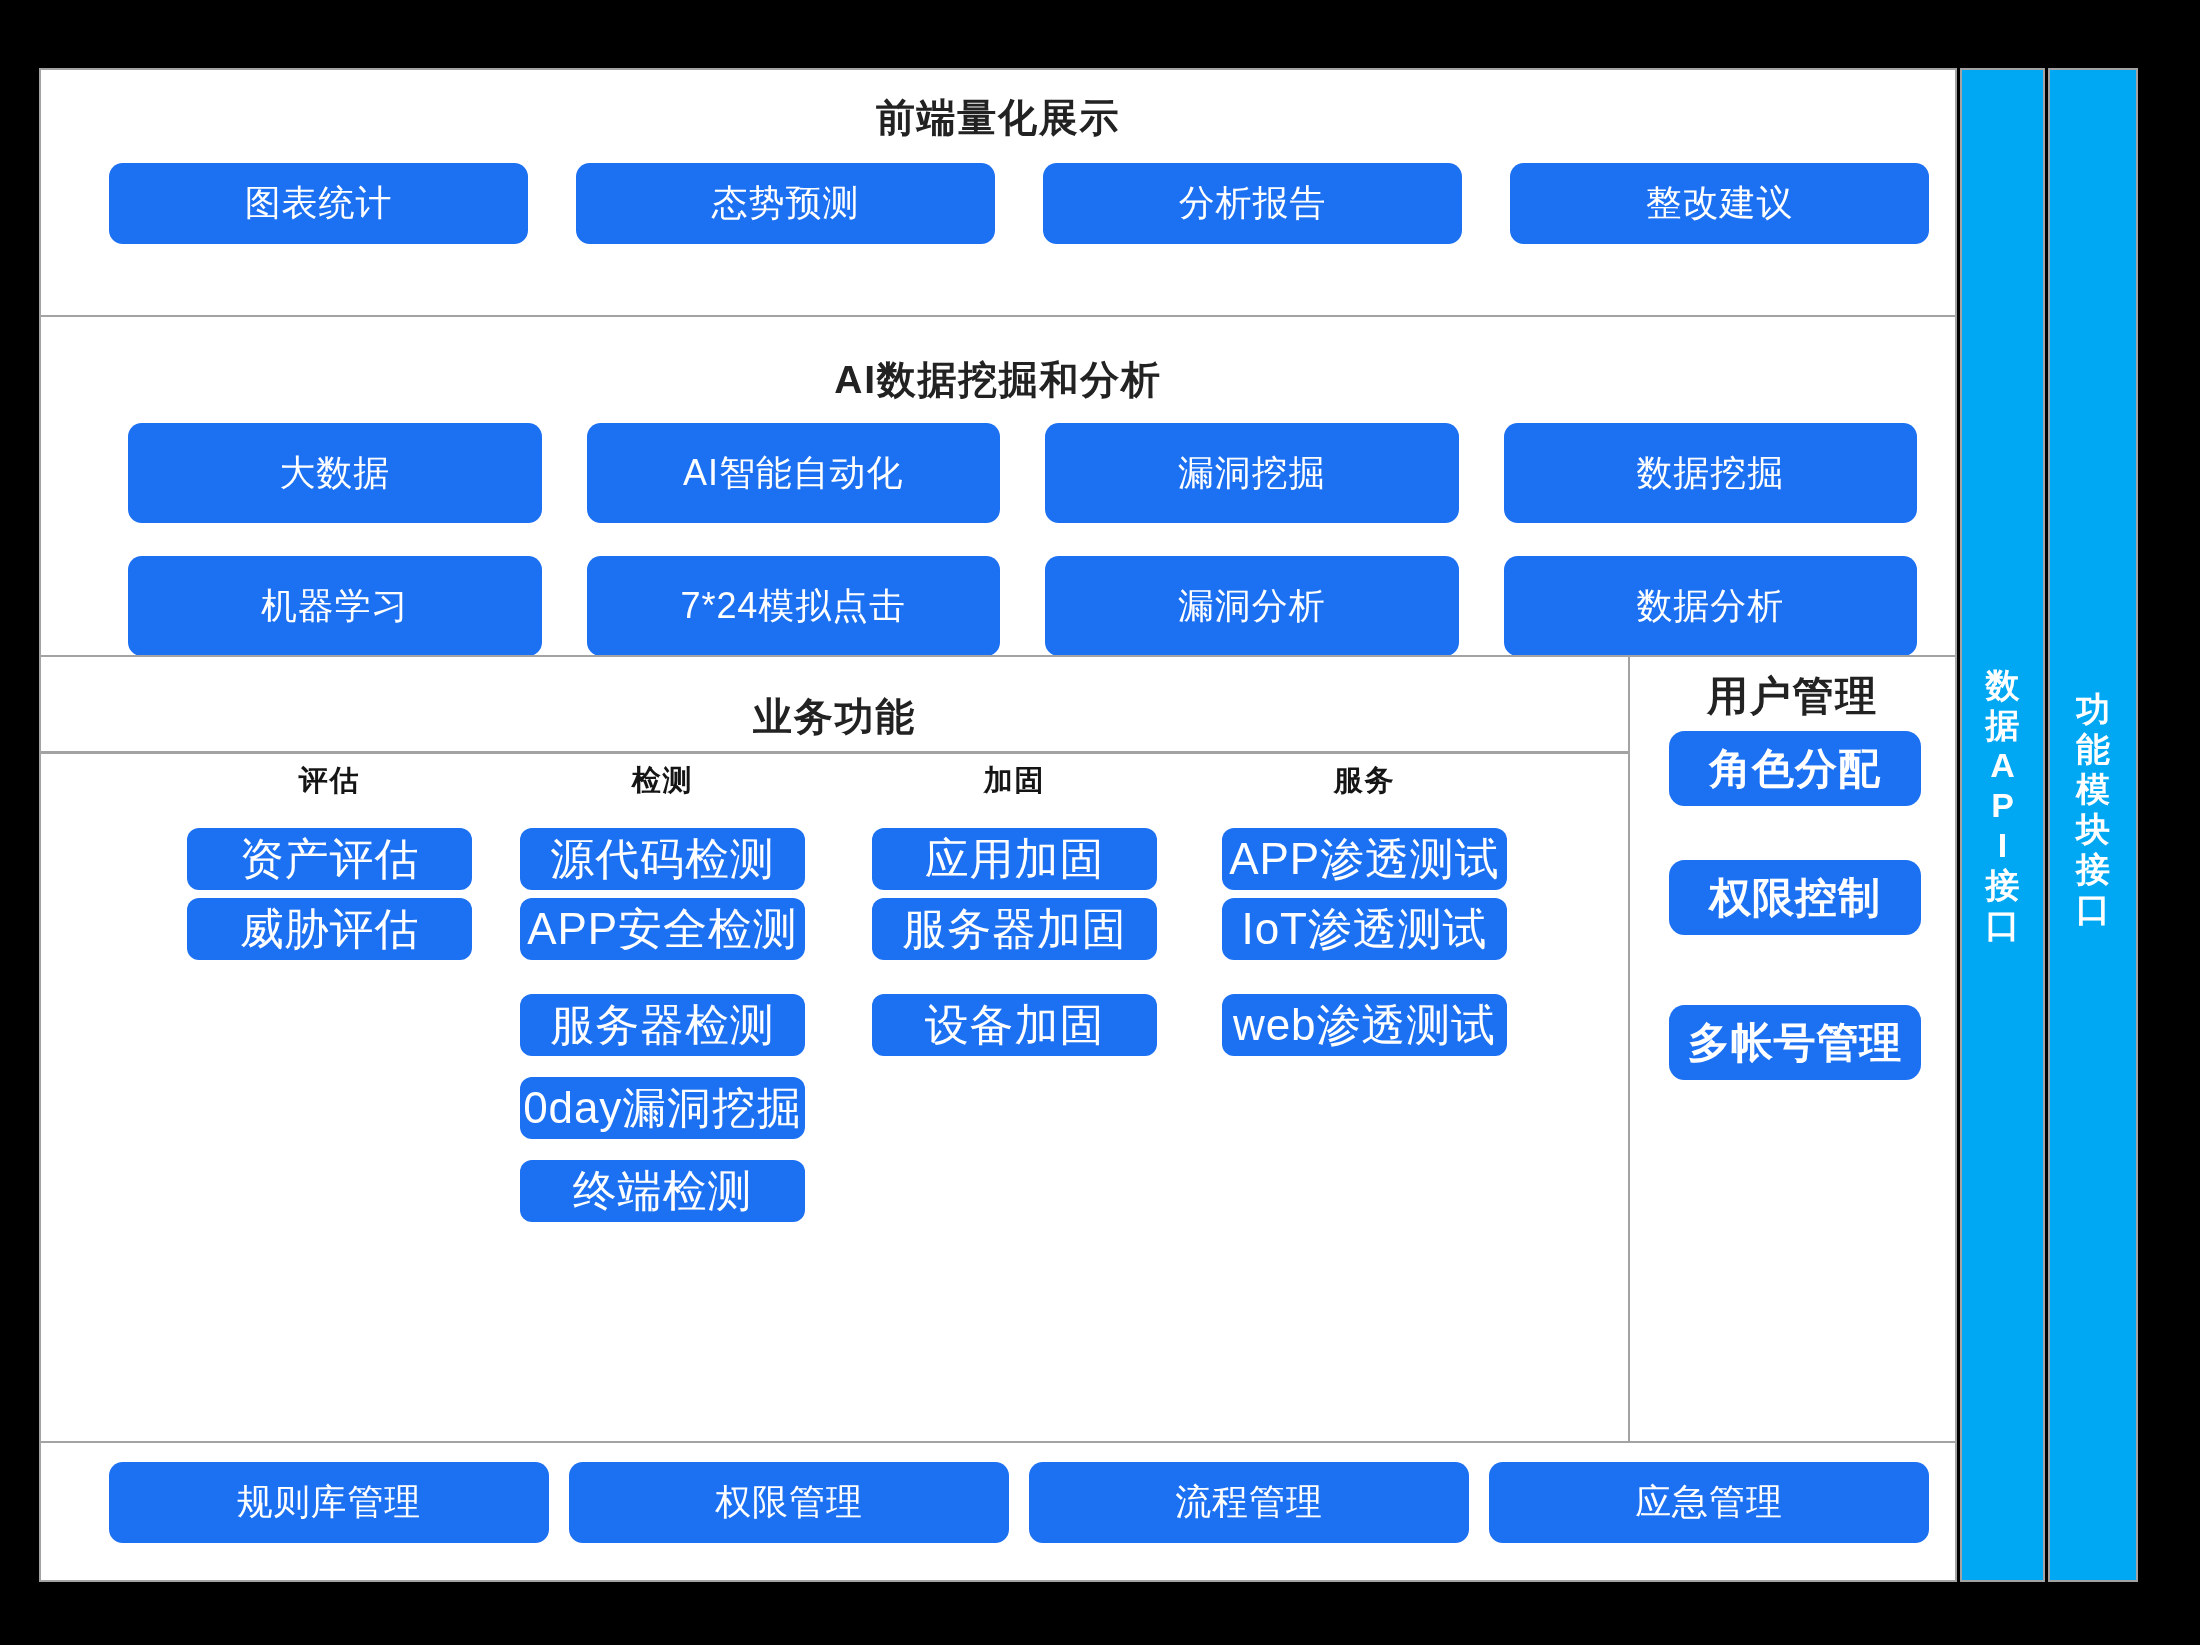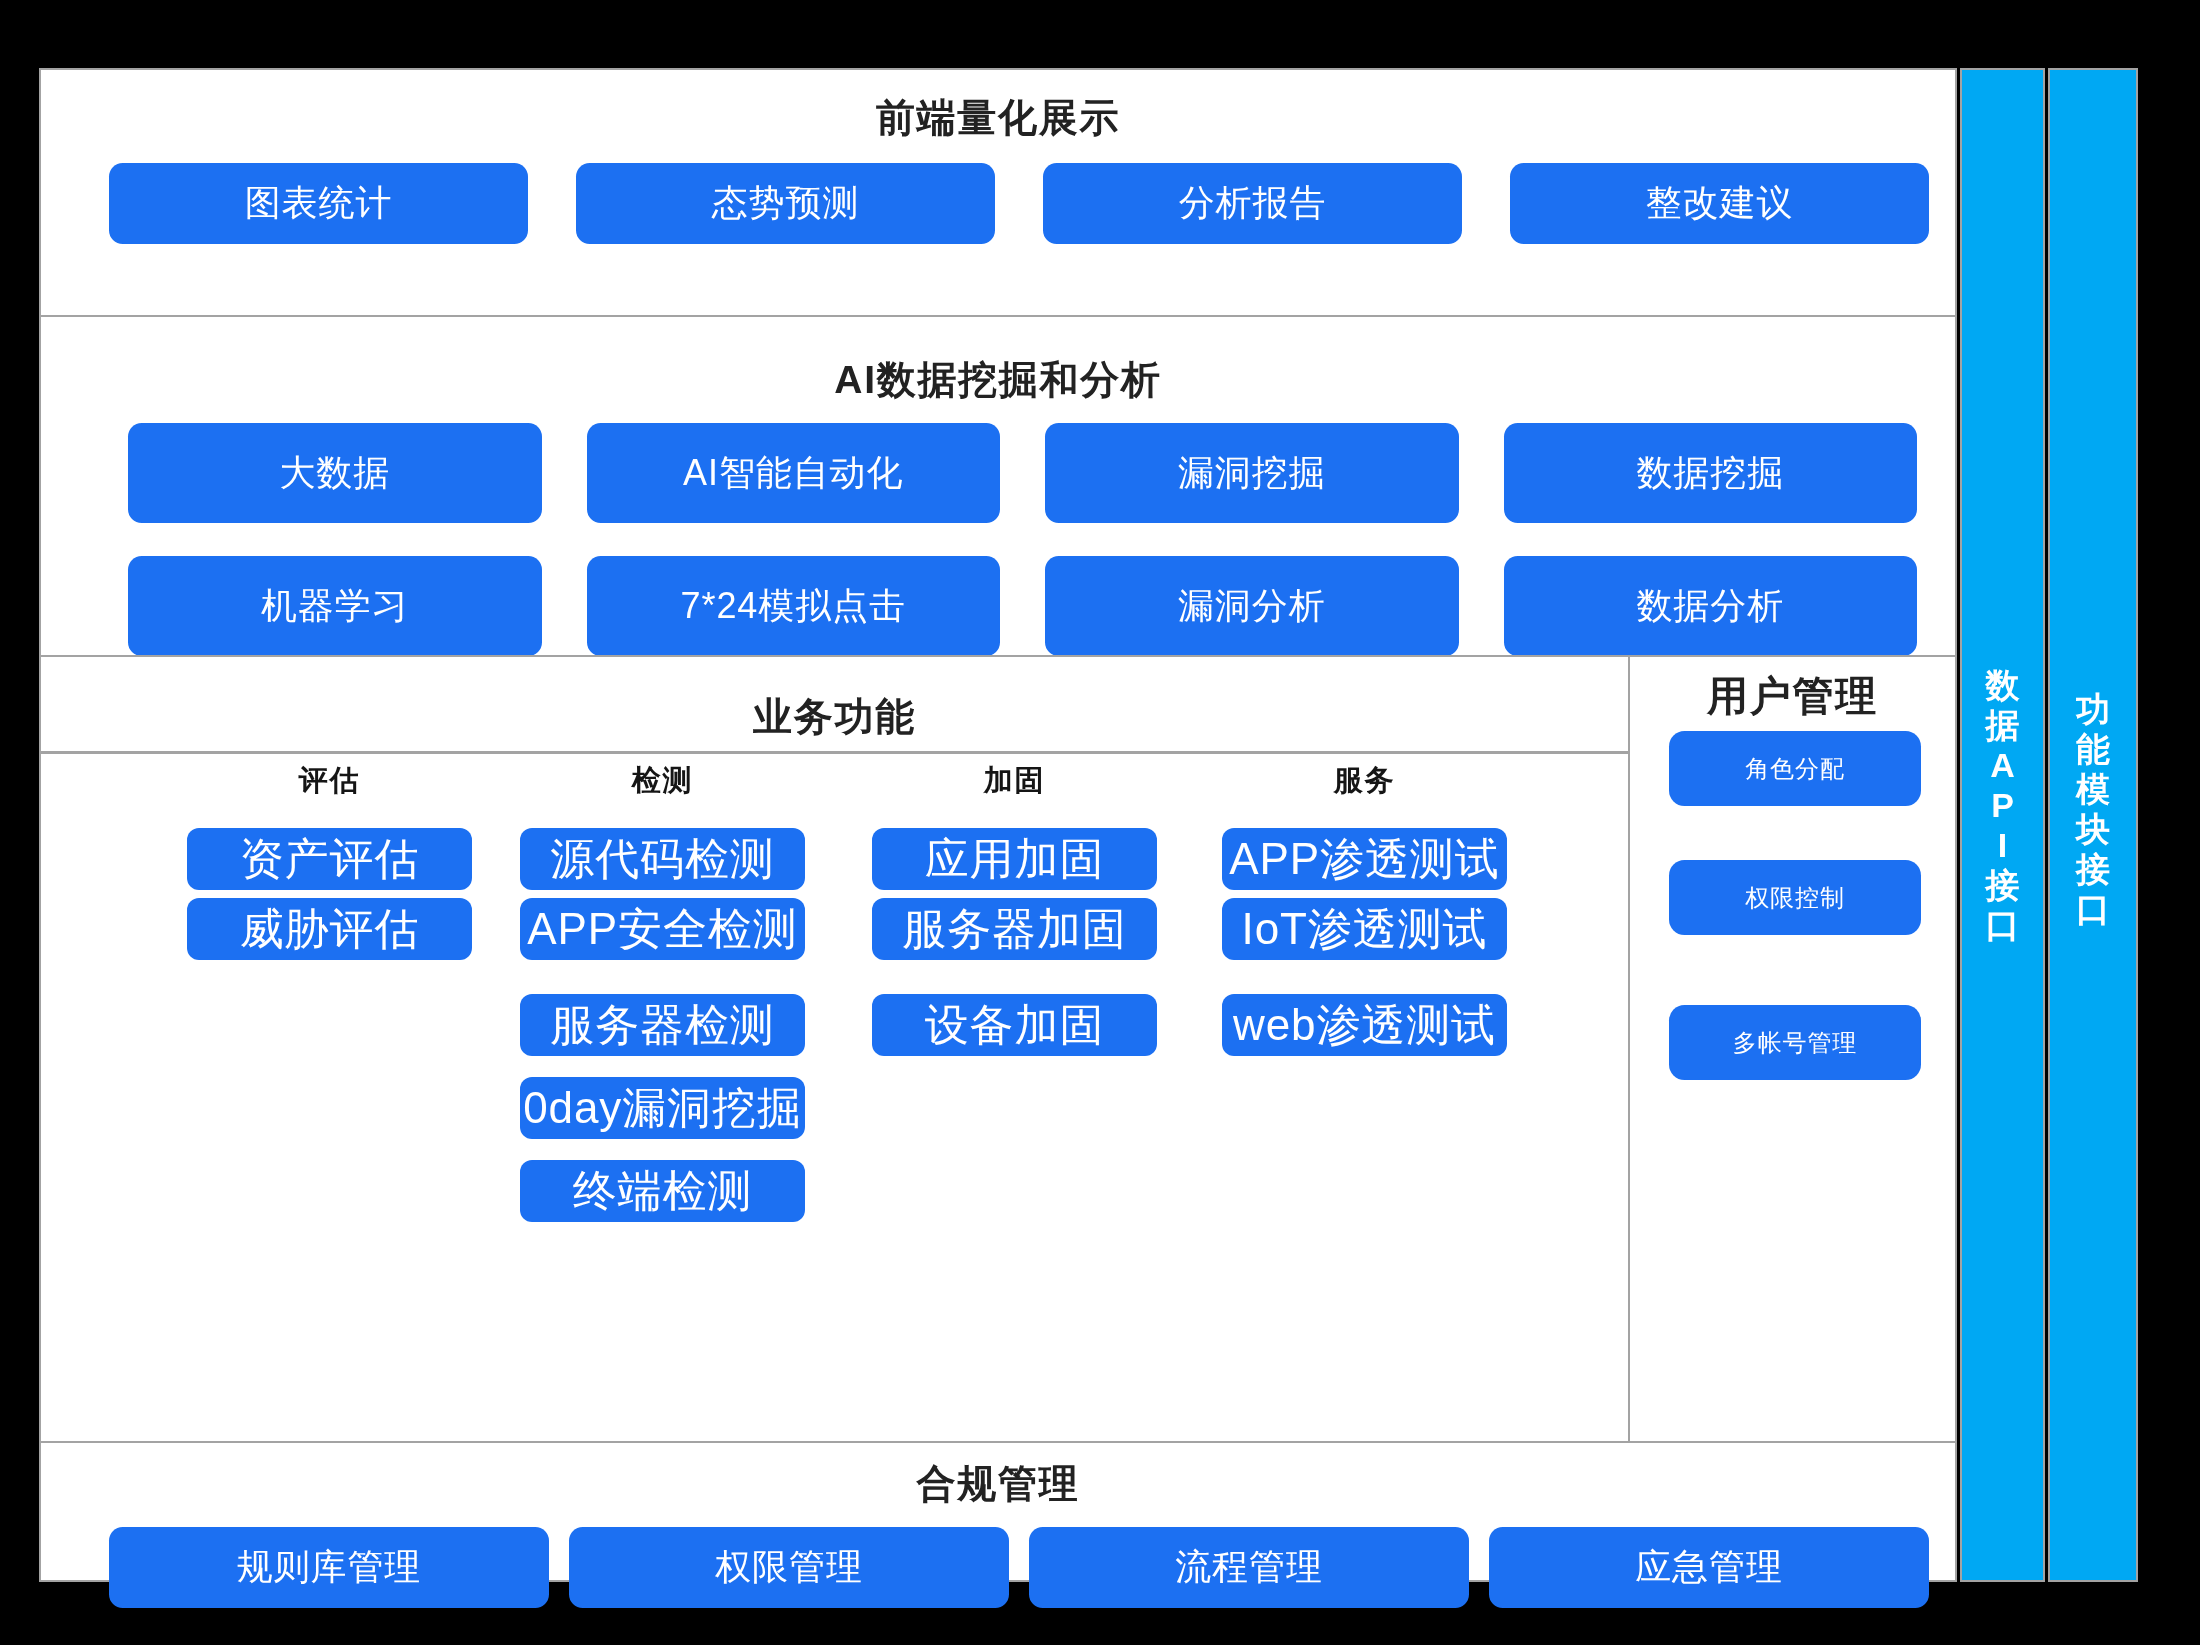--- a/index.html
+++ b/index.html
@@ -63,21 +63,21 @@
   .col-header{
     position:absolute;top:104px;left:0;right:0;text-align:center;
     font-size:29px;font-weight:700;color:#151515;letter-spacing:1.7px;
   }
   .biz-col .btn{position:absolute;left:0;right:0;height:62px;border-radius:12px;font-size:44px;}
   .r1{top:171px;} .r2{top:241px;} .r3{top:337px;} .r4{top:420px;} .r5{top:503px;}
 
   
   .user{position:relative;flex:1;height:100%;}
   .user .sec-title{position:absolute;top:15.4px;left:0;right:0;font-size:41px;}
-  .user .btn{position:absolute;left:39px;width:252px;height:75px;border-radius:15.4px;font-size:24px;}
+  .user .btn{position:absolute;left:39px;width:252px;height:75px;border-radius:15.4px;font-size:42px;font-weight:bold;}
   .u1{top:74px;} .u2{top:203px;} .u3{top:348px;text-align:center;}
 
   
   .vbar{
     position:absolute;top:68px;height:1514px;
     background:var(--bar-cyan);border:2.6px solid var(--border-gray);
   }
   .bar1{left:1960px;width:85px;}
   .bar2{left:2048px;width:90px;}
   .vstack{position:absolute;left:0;right:0;display:flex;flex-direction:column;align-items:center;}
@@ -157,21 +157,20 @@
 
       <div class="user">
         <div class="sec-title">用户管理</div>
         <div class="btn u1">角色分配</div>
         <div class="btn u2">权限控制</div>
         <div class="btn u3">多帐号管理</div>
       </div>
     </section>
 
     <section class="sec4">
-      <div class="sec-title">合规管理</div>
       <div class="btn-row">
         <div class="btn">规则库管理</div>
         <div class="btn">权限管理</div>
         <div class="btn">流程管理</div>
         <div class="btn">应急管理</div>
       </div>
     </section>
 
   </div>
 

